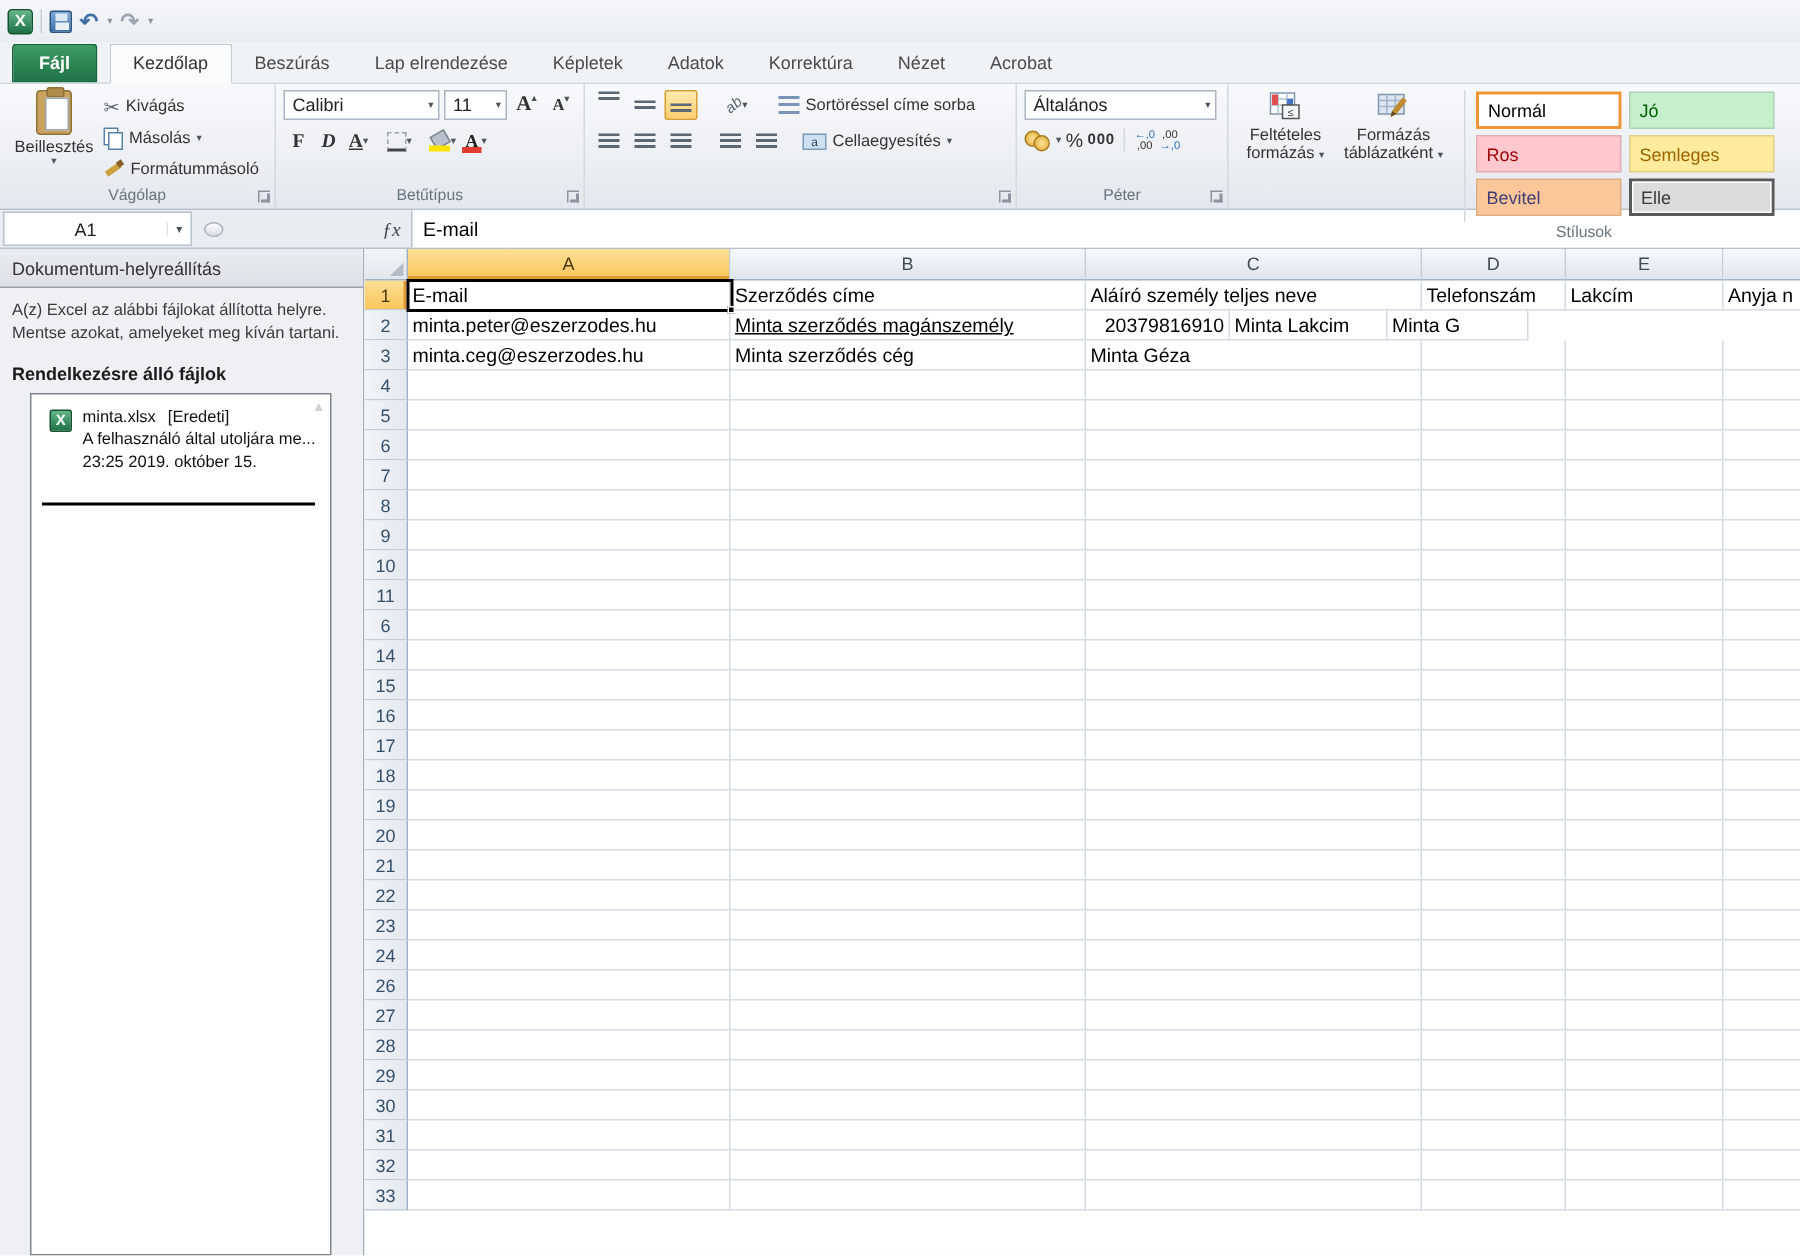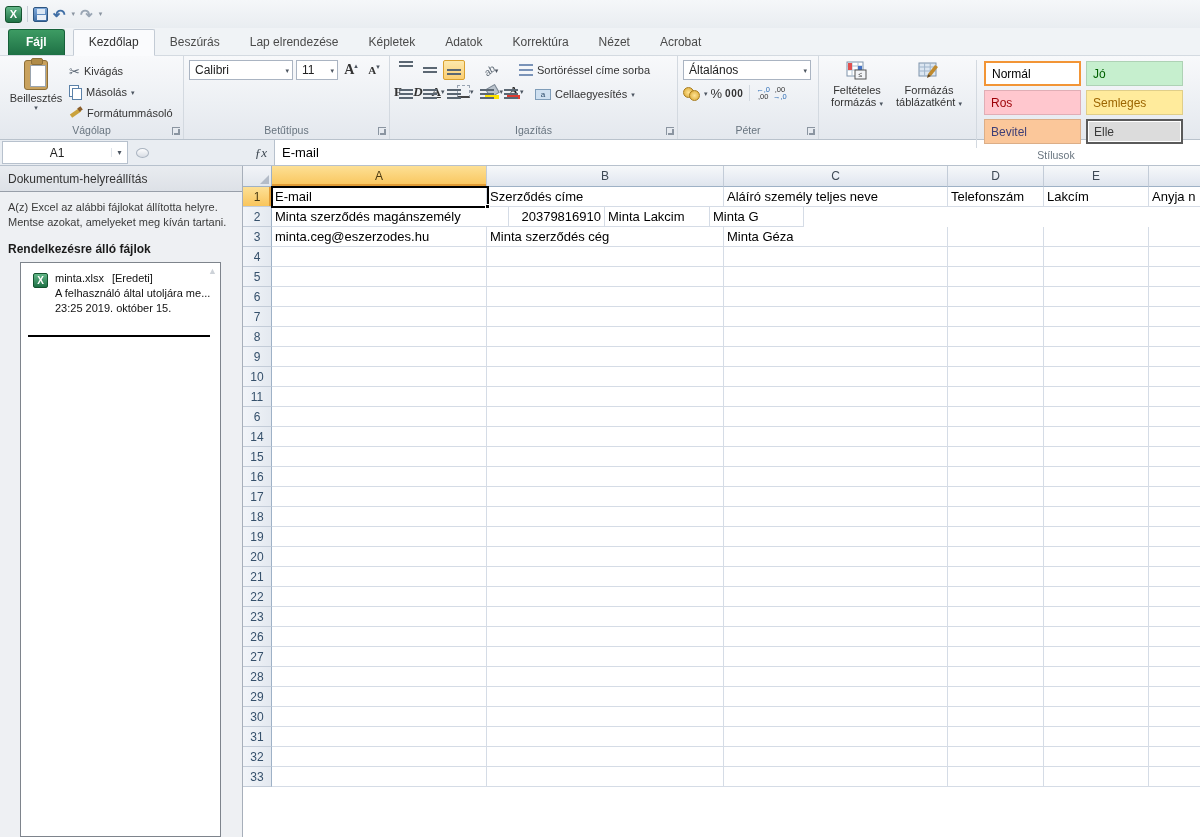--- a/index.html
+++ b/index.html
@@ -52,21 +52,21 @@
   .sbtn{display:flex;align-items:center;gap:4px;font-size:11px;color:#333;height:18px;padding:0 2px}
   .cut-ic{font-size:13px;color:#5a6673;line-height:13px}
   .copy-ic{position:relative;width:13px;height:14px}
   .copy-ic::before,.copy-ic::after{content:"";position:absolute;width:8px;height:10px;background:#fff;border:1px solid #5b81a8}
   .copy-ic::before{left:0;top:0}.copy-ic::after{left:3px;top:3px}
   .brush-ic{position:relative;width:14px;height:14px}
   .brush-ic::before{content:"";position:absolute;left:1px;top:5px;width:11px;height:4px;background:#caa23c;transform:rotate(-35deg)}
   .brush-ic::after{content:"";position:absolute;left:9px;top:1px;width:4px;height:4px;background:#8b5e2b;transform:rotate(-35deg)}
 
   
-  .font-rows{display:flex;flex-direction:row;gap:4px;width:100%}
+  .font-rows{display:flex;flex-direction:column;gap:4px;width:100%}
   .combo{background:#fff;border:1px solid #aab4c2;height:20px;display:flex;align-items:center;
        font-size:12px;color:#222;padding:0 3px 0 5px}
   .combo .caret{margin-left:auto}
   .fbtn{min-width:20px;height:20px;display:flex;align-items:center;justify-content:center;
        font-size:13px;color:#333;padding:0 2px}
   .bold-l{font-family:"Liberation Serif",serif;font-weight:bold}
   .italic-l{font-family:"Liberation Serif",serif;font-style:italic;font-weight:bold}
   .under-l{font-family:"Liberation Serif",serif;font-weight:bold;text-decoration:underline}
   .grow-a{font-family:"Liberation Serif",serif;font-weight:bold;font-size:14px}
   .shrink-a{font-family:"Liberation Serif",serif;font-weight:bold;font-size:11px}
@@ -312,21 +312,20 @@
               </div>
             <div class="vline"></div>
             <div class="sbtn">
               <span class="merge-ic">a</span>
               <span class="lbl11">Cellaegyesítés</span>
               <span class="caret">▾</span>
             </div>
           </div>
         </div>
       </div>
-      <div class="rgroup-label">Igazítás</div>
       <div class="launcher"></div>
     </div>
 
     <div class="rgroup" style="width:141px">
       <div class="rgroup-content">
         <div class="num-col">
           <div class="combo" style="width:128px">
             <span>Általános</span>
             <span class="caret">▾</span>
           </div>
@@ -434,21 +433,22 @@
           <div class="rowhdr sel">1</div>
           <div class="cell" style="width: 215px;">E-mail</div>
           <div class="cell" style="width: 237px;">Szerződés címe</div>
           <div class="cell" style="width: 224px;">Aláíró személy teljes neve</div>
           <div class="cell" style="width: 96px;">Telefonszám</div>
           <div class="cell" style="width: 105px;">Lakcím</div>
           <div class="cell" style="width: 94px;">Anyja n</div>
         </div>
         <div class="grow">
           <div class="rowhdr">2</div>
-          <div class="cell" style="width: 237px;">Minta szerződés magánszemély</div>
+          <div class="cell" style="width: 215px;">minta.peter@eszerzodes.hu</div>
+          <div class="cell" style="width: 237px; text-decoration: underline;">Minta szerződés magánszemély</div>
           <div class="cell num" style="width: 96px;">20379816910</div>
           <div class="cell" style="width: 105px;">Minta Lakcim</div>
           <div class="cell" style="width: 94px;">Minta G</div>
         </div>
         <div class="grow">
           <div class="rowhdr">3</div>
           <div class="cell" style="width: 215px;">minta.ceg@eszerzodes.hu</div>
           <div class="cell" style="width: 237px;">Minta szerződés cég</div>
           <div class="cell" style="width: 224px;">Minta Géza</div>
           <div class="cell" style="width: 96px;"></div>
@@ -620,20 +620,29 @@
         <div class="grow">
           <div class="rowhdr">23</div>
           <div class="cell" style="width: 215px;"></div>
           <div class="cell" style="width: 237px;"></div>
           <div class="cell" style="width: 224px;"></div>
           <div class="cell" style="width: 96px;"></div>
           <div class="cell" style="width: 105px;"></div>
           <div class="cell" style="width: 94px;"></div>
         </div>
         <div class="grow">
+          <div class="rowhdr">24</div>
+          <div class="cell" style="width: 215px;"></div>
+          <div class="cell" style="width: 237px;"></div>
+          <div class="cell" style="width: 224px;"></div>
+          <div class="cell" style="width: 96px;"></div>
+          <div class="cell" style="width: 105px;"></div>
+          <div class="cell" style="width: 94px;"></div>
+        </div>
+        <div class="grow">
           <div class="rowhdr">26</div>
           <div class="cell" style="width: 215px;"></div>
           <div class="cell" style="width: 237px;"></div>
           <div class="cell" style="width: 224px;"></div>
           <div class="cell" style="width: 96px;"></div>
           <div class="cell" style="width: 105px;"></div>
           <div class="cell" style="width: 94px;"></div>
         </div>
         <div class="grow">
           <div class="rowhdr">27</div>

